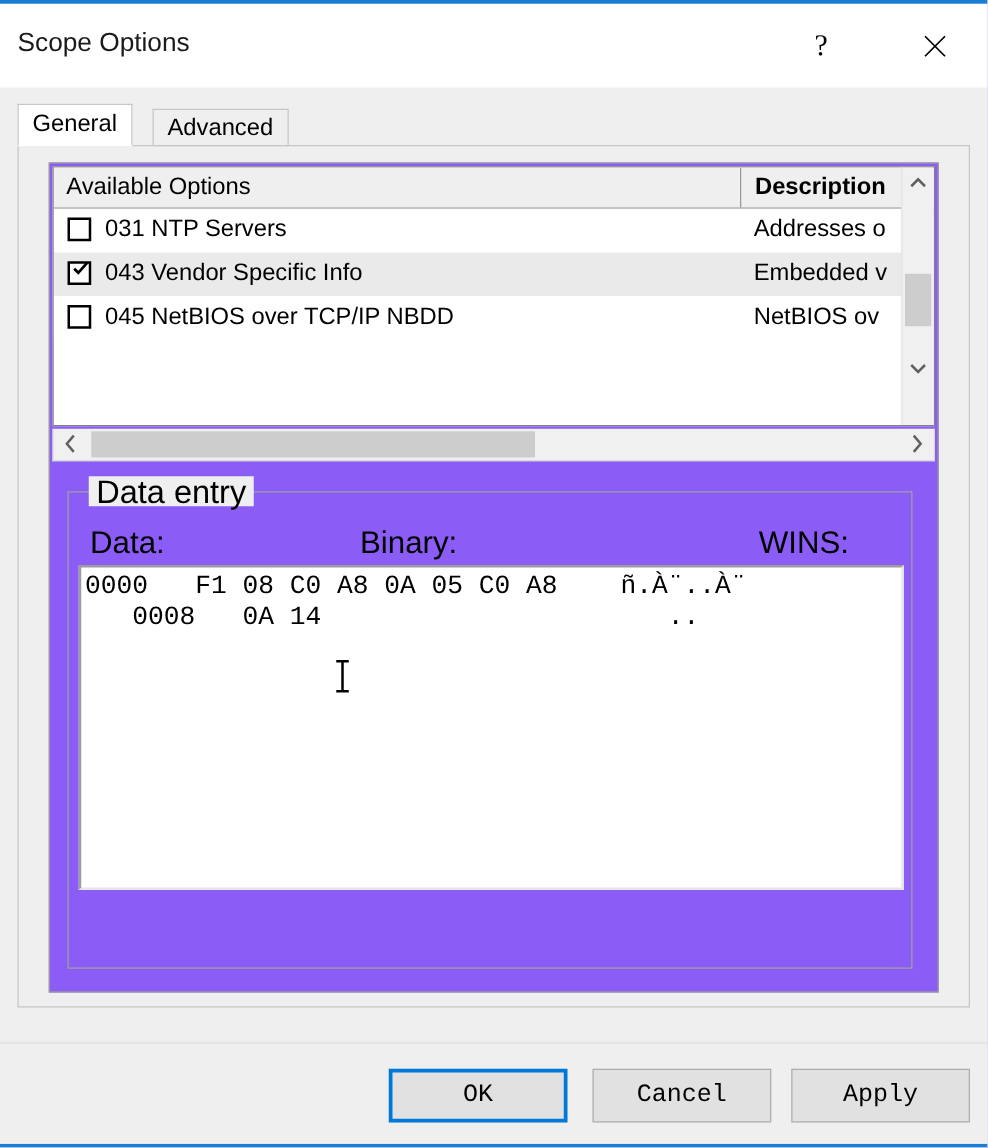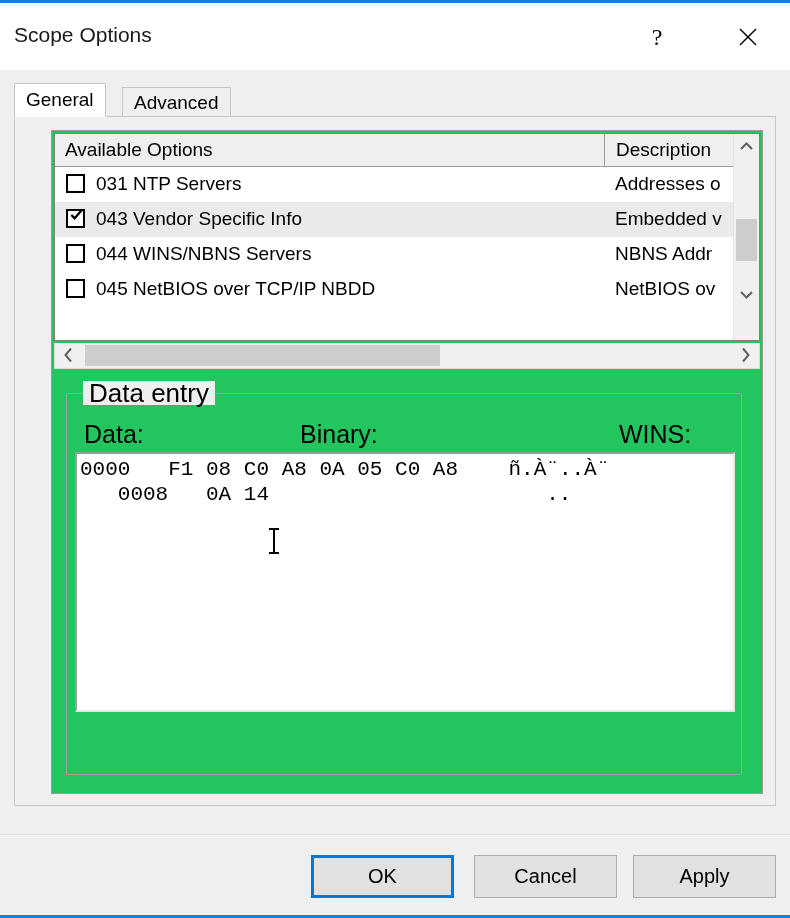--- a/index.html
+++ b/index.html
@@ -110,22 +110,21 @@
     border: 1px solid #c6c6c6;
   }
   #panel-inner {
     position: absolute;
     left: 24px;
     top: 13px;
     width: 712px;
     height: 664px;
     box-sizing: border-box;
     border: 1px solid #9a9a9a;
-    background: #22c55e;
-    margin-left: 12px;
+    background: #8b5cf6;
   }
 
   
   #listview {
     position: absolute;
     left: 2px;
     top: 2px;
     width: 706px;
     height: 208px;
     box-sizing: border-box;
@@ -149,21 +148,21 @@
     line-height: 32px;
     font-size: 19px;
     color: #000;
     padding-left: 10px;
     box-sizing: border-box;
     white-space: nowrap;
     overflow: hidden;
     cursor: default;
   }
   #hdr-options { left: 0px;  width: 550px; border-right: 1px solid #9a9a9a; }
-  #hdr-desc    { left: 551px; width: 155px; }
+  #hdr-desc    { left: 551px; width: 155px; font-weight: bold; }
 
   #list-body {
     position: absolute;
     left: 0;
     top: 33px;
     width: 680px;
     height: 140px;
   }
   .list-row {
     position: relative;
@@ -352,21 +351,21 @@
     height: 83px;
     background: #efefef;
   }
   .dlgbtn {
     position: absolute;
     top: 20px;
     height: 43px;
     box-sizing: border-box;
     background: #e1e1e1;
     border: 1px solid #adadad;
-    font-family: Liberation Sans, sans-serif;
+    font-family: Liberation Mono, monospace;
     font-size: 20px;
     color: #000;
     cursor: default;
     padding: 0;
   }
   #ok-button {
     left: 311px;
     width: 143px;
     border: 3px solid #0078d7;
   }
@@ -419,25 +418,20 @@
           <div class="list-row selected">
             <div class="row-check">
               <svg class="tick" viewBox="0 0 16 16">
                 <path d="M2.5 8.5 L6 12 L13.5 3.5" stroke="#000" stroke-width="2.4" fill="none"></path>
               </svg>
             </div>
             <div class="row-label">043 Vendor Specific Info</div>
             <div class="row-desc">Embedded v</div>
           </div>
 
-          <div class="list-row">
-            <div class="row-check"></div>
-            <div class="row-label">044 WINS/NBNS Servers</div>
-            <div class="row-desc">NBNS Addr</div>
-          </div>
 
           <div class="list-row">
             <div class="row-check"></div>
             <div class="row-label">045 NetBIOS over TCP/IP NBDD</div>
             <div class="row-desc">NetBIOS ov</div>
           </div>
 
         </div>
 
         <div id="vscroll">

